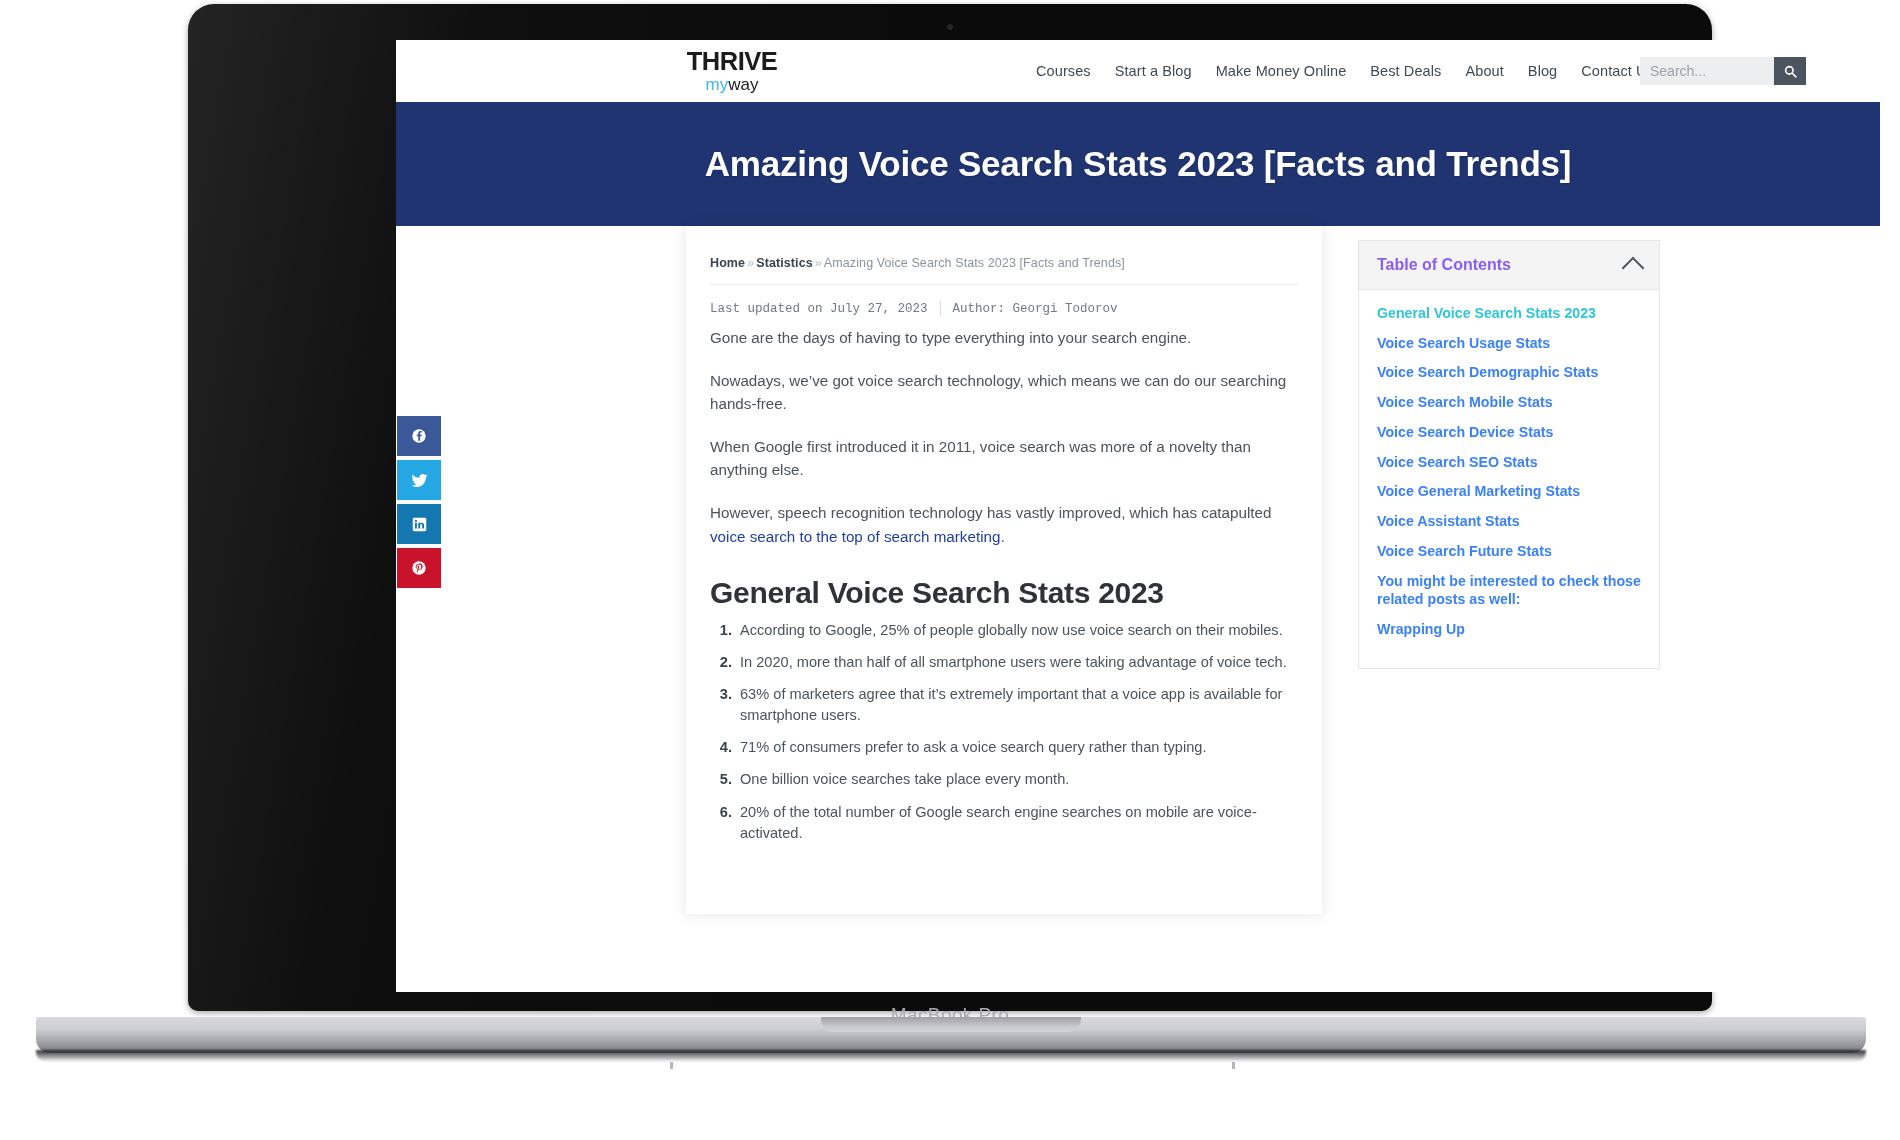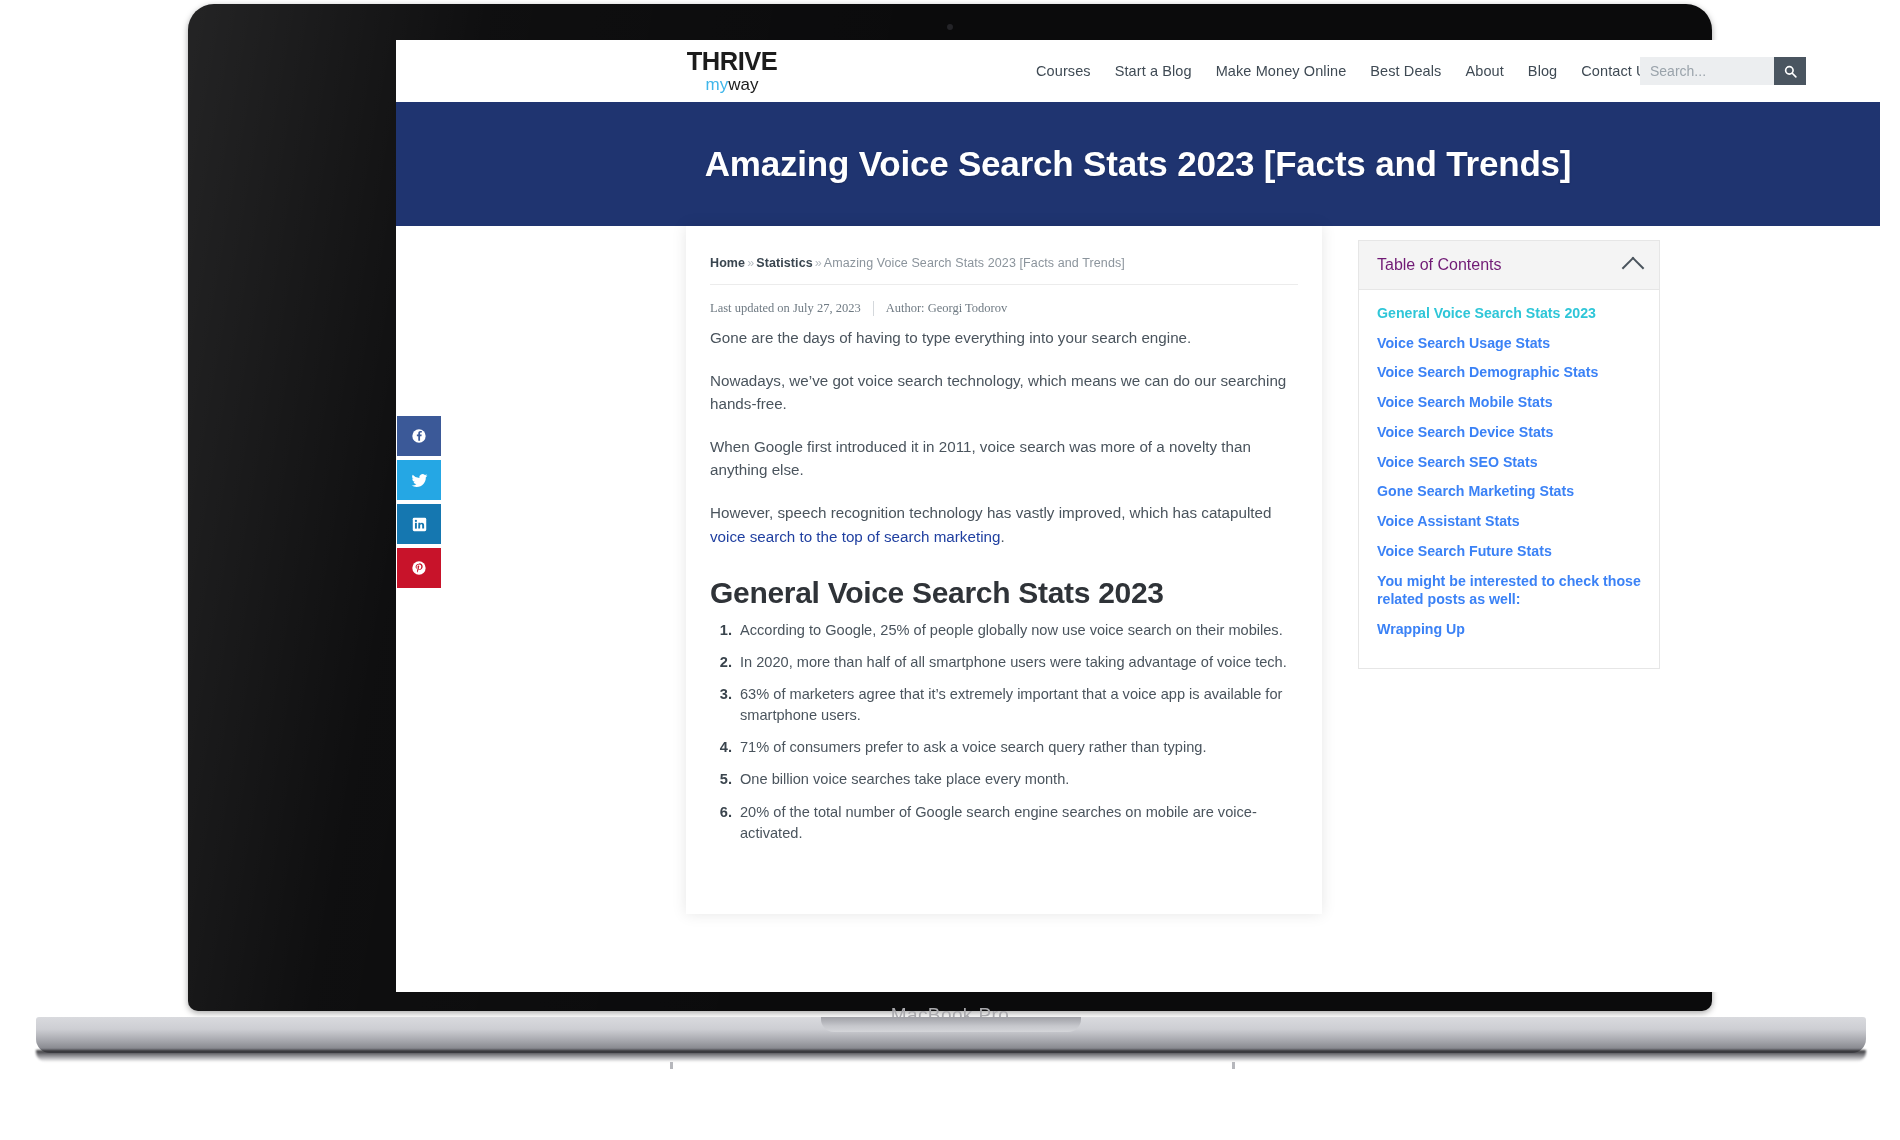--- a/index.html
+++ b/index.html
@@ -258,21 +258,21 @@
     font-weight: bold;
     text-decoration: none;
     cursor: pointer;
   }
   .breadcrumb .sep { color: #b5bcc2; margin: 0 2px; }
 
   .post-meta {
     margin-top: 16px;
     font-size: 12.5px;
     color: #6f7a83;
-    font-family: Liberation Serif, serif;
+    font-family: Liberation Mono, monospace;
     display: flex;
     align-items: center;
     gap: 0;
   }
   .meta-divider {
     display: inline-block;
     width: 1px;
     height: 15px;
     background: #d4d8dc;
     margin: 0 12px;
@@ -356,22 +356,22 @@
     background: #f4f4f4;
     border-bottom: 1px solid #e6e6e6;
     display: flex;
     align-items: center;
     justify-content: space-between;
     padding: 0 18px;
     cursor: pointer;
   }
   .toc-title {
     font-size: 16px;
-    font-weight: normal;
-    color: #701a75;
+    font-weight: bold;
+    color: #8b5cf6;
     font-family: "Liberation Sans", sans-serif;
   }
   .toc-body { padding: 14px 18px 18px 18px; }
   .toc-item {
     font-size: 14.2px;
     font-weight: bold;
     color: #3b82f6;
     font-family: "Liberation Sans", sans-serif;
     line-height: 1.32;
     margin-bottom: 11px;
@@ -505,21 +505,21 @@
             <span class="toc-title">Table of Contents</span>
             <span class="chev"></span>
           </div>
           <div class="toc-body">
             <div class="toc-item active">General Voice Search Stats 2023</div>
             <div class="toc-item">Voice Search Usage Stats</div>
             <div class="toc-item">Voice Search Demographic Stats</div>
             <div class="toc-item">Voice Search Mobile Stats</div>
             <div class="toc-item">Voice Search Device Stats</div>
             <div class="toc-item">Voice Search SEO Stats</div>
-            <div class="toc-item">Gone Search Marketing Stats</div>
+            <div class="toc-item">Voice General Marketing Stats</div>
             <div class="toc-item">Voice Assistant Stats</div>
             <div class="toc-item">Voice Search Future Stats</div>
             <div class="toc-item">You might be interested to check those related posts as well:</div>
             <div class="toc-item">Wrapping Up</div>
           </div>
         </aside>
 
       </div>
     </div>
 

